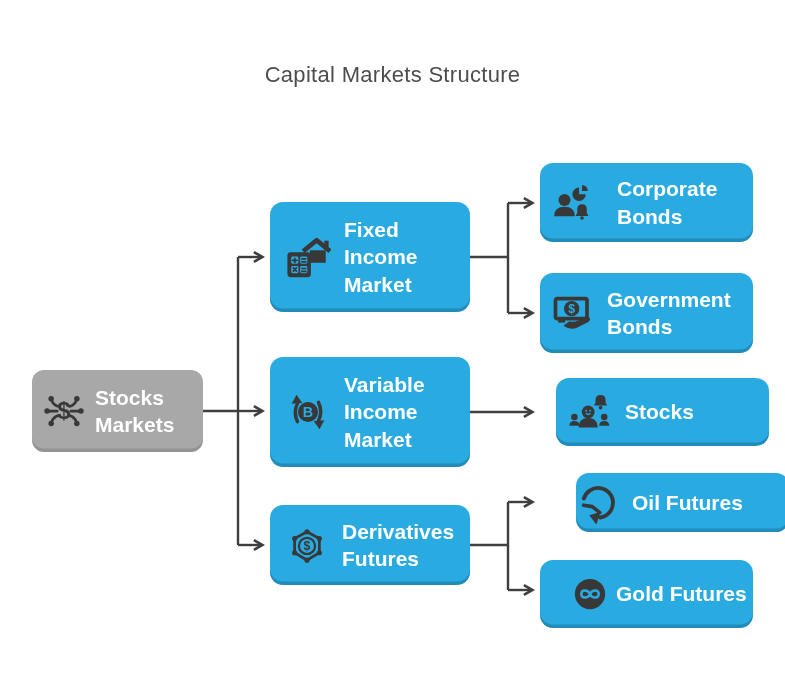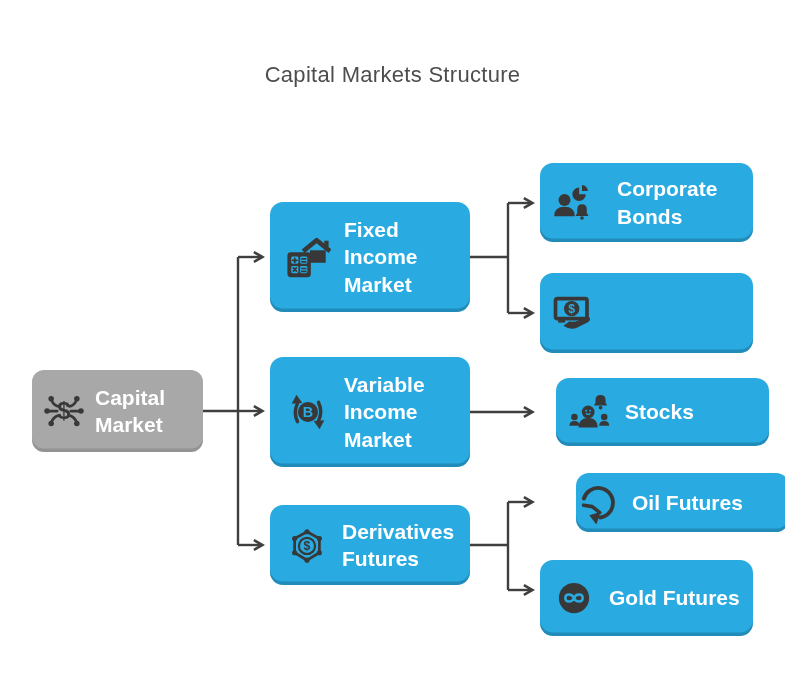--- a/index.html
+++ b/index.html
@@ -29,21 +29,21 @@
   .gray { background: var(--gray); box-shadow: inset 0 -3.5px 0 rgba(0,0,0,.12); border-radius: 12px; }
 
   .n-root        { left: 32px;  top: 370px; width: 171px; height: 82px;  padding-left: 10px; gap: 9px;  }
   .n-fixed       { left: 270px; top: 202px; width: 200px; height: 110px; padding-left: 15px; gap: 13px; }
   .n-variable    { left: 270px; top: 357px; width: 200px; height: 110px; padding-left: 15px; gap: 13px; }
   .n-derivatives { left: 270px; top: 505px; width: 200px; height: 80px;  padding-left: 15px; gap: 13px; }
   .n-corporate   { left: 540px; top: 163px; width: 213px; height: 79px;  padding-left: 12px; gap: 25px; }
   .n-government  { left: 540px; top: 273px; width: 213px; height: 80px;  padding-left: 12px; gap: 13px; }
   .n-stocks      { left: 556px; top: 378px; width: 213px; height: 68px;  padding-left: 12px; gap: 13px; }
   .n-oil         { left: 540px; top: 473px; width: 213px; height: 59px;  padding-left: 1px; gap: 13px; margin-left: 36px; }
-  .n-gold        { left: 540px; top: 560px; width: 213px; height: 76px;  padding-left: 12px; gap: 13px; }
+  .n-gold        { left: 540px; top: 560px; width: 213px; height: 68px;  padding-left: 28px; gap: 4px; }
 </style>
 </head>
 <body>
 
 <div class="canvas">
 
   <h1 class="title">Capital Markets Structure</h1>
 
   <svg class="connectors" width="785" height="682" viewBox="0 0 785 682" aria-hidden="true">
     <defs>
@@ -82,21 +82,21 @@
           <circle cx="10" cy="10.5" r="3"></circle>
             <circle cx="5.5" cy="24" r="3"></circle>
             <circle cx="10" cy="37.5" r="3"></circle>
           <circle cx="38" cy="10.5" r="3"></circle>
             <circle cx="42.5" cy="24" r="3"></circle>
             <circle cx="38" cy="37.5" r="3"></circle>
         </g>
         <text x="24" y="33" font-size="26" font-weight="bold" text-anchor="middle" fill="currentColor">$</text>
       </svg>
     </span>
-    <span class="label">Capital Market</span>
+    <span class="label">Stocks Markets</span>
   </div>
 
   <div class="node blue n-fixed">
     <span class="icon">
       <svg viewBox="0 0 48 48" width="46" height="46">
         <path d="M19 18 L33 6.5 L47 18" fill="none" stroke="currentColor" stroke-width="5" stroke-linejoin="round"></path>
         <rect x="41" y="7" width="4.5" height="7" fill="currentColor"></rect>
         <rect x="26" y="17" width="16.5" height="13" fill="currentColor"></rect>
         <rect x="2.5" y="19" width="24.5" height="26" rx="3.5" fill="currentColor"></rect>
         <g fill="var(--blue)">
@@ -167,20 +167,21 @@
   <div class="node blue n-government">
     <span class="icon">
       <svg viewBox="0 0 48 48" width="42" height="42">
         <rect x="4" y="7.5" width="36" height="23" rx="2" fill="none" stroke="currentColor" stroke-width="4.2"></rect>
         <rect x="7" y="30.5" width="8" height="4.5" fill="currentColor"></rect>
         <circle cx="22.5" cy="19" r="8.8" fill="currentColor"></circle>
         <text x="22.5" y="24" font-size="14" font-weight="bold" text-anchor="middle" fill="var(--blue)">$</text>
         <path d="M13 38.5 Q21 44 29 40.5 L41 34.5 Q44.5 32.5 43 29.5 Q41.5 26.8 38 28.6 L29.5 32.8 Q25 35 20 33.5 Z" fill="currentColor"></path>
       </svg>
     </span>
+    <span class="label">Government Bonds</span>
   </div>
 
   <div class="node blue n-stocks">
     <span class="icon">
       <svg viewBox="0 0 48 48" width="44" height="44">
         <path d="M28.5 17 Q28.5 15.6 30 14.2 L30 10.8 Q30 5.5 35.5 5.5 Q41 5.5 41 10.8 L41 14.2 Q42.5 15.6 42.5 17 Z" fill="currentColor"></path>
         <circle cx="35.5" cy="19.3" r="2" fill="currentColor"></circle>
         <circle cx="22" cy="24" r="7" fill="currentColor"></circle>
         <circle cx="19.8" cy="22.5" r="1" fill="var(--blue)"></circle>
           <circle cx="24.2" cy="22.5" r="1" fill="var(--blue)"></circle>

